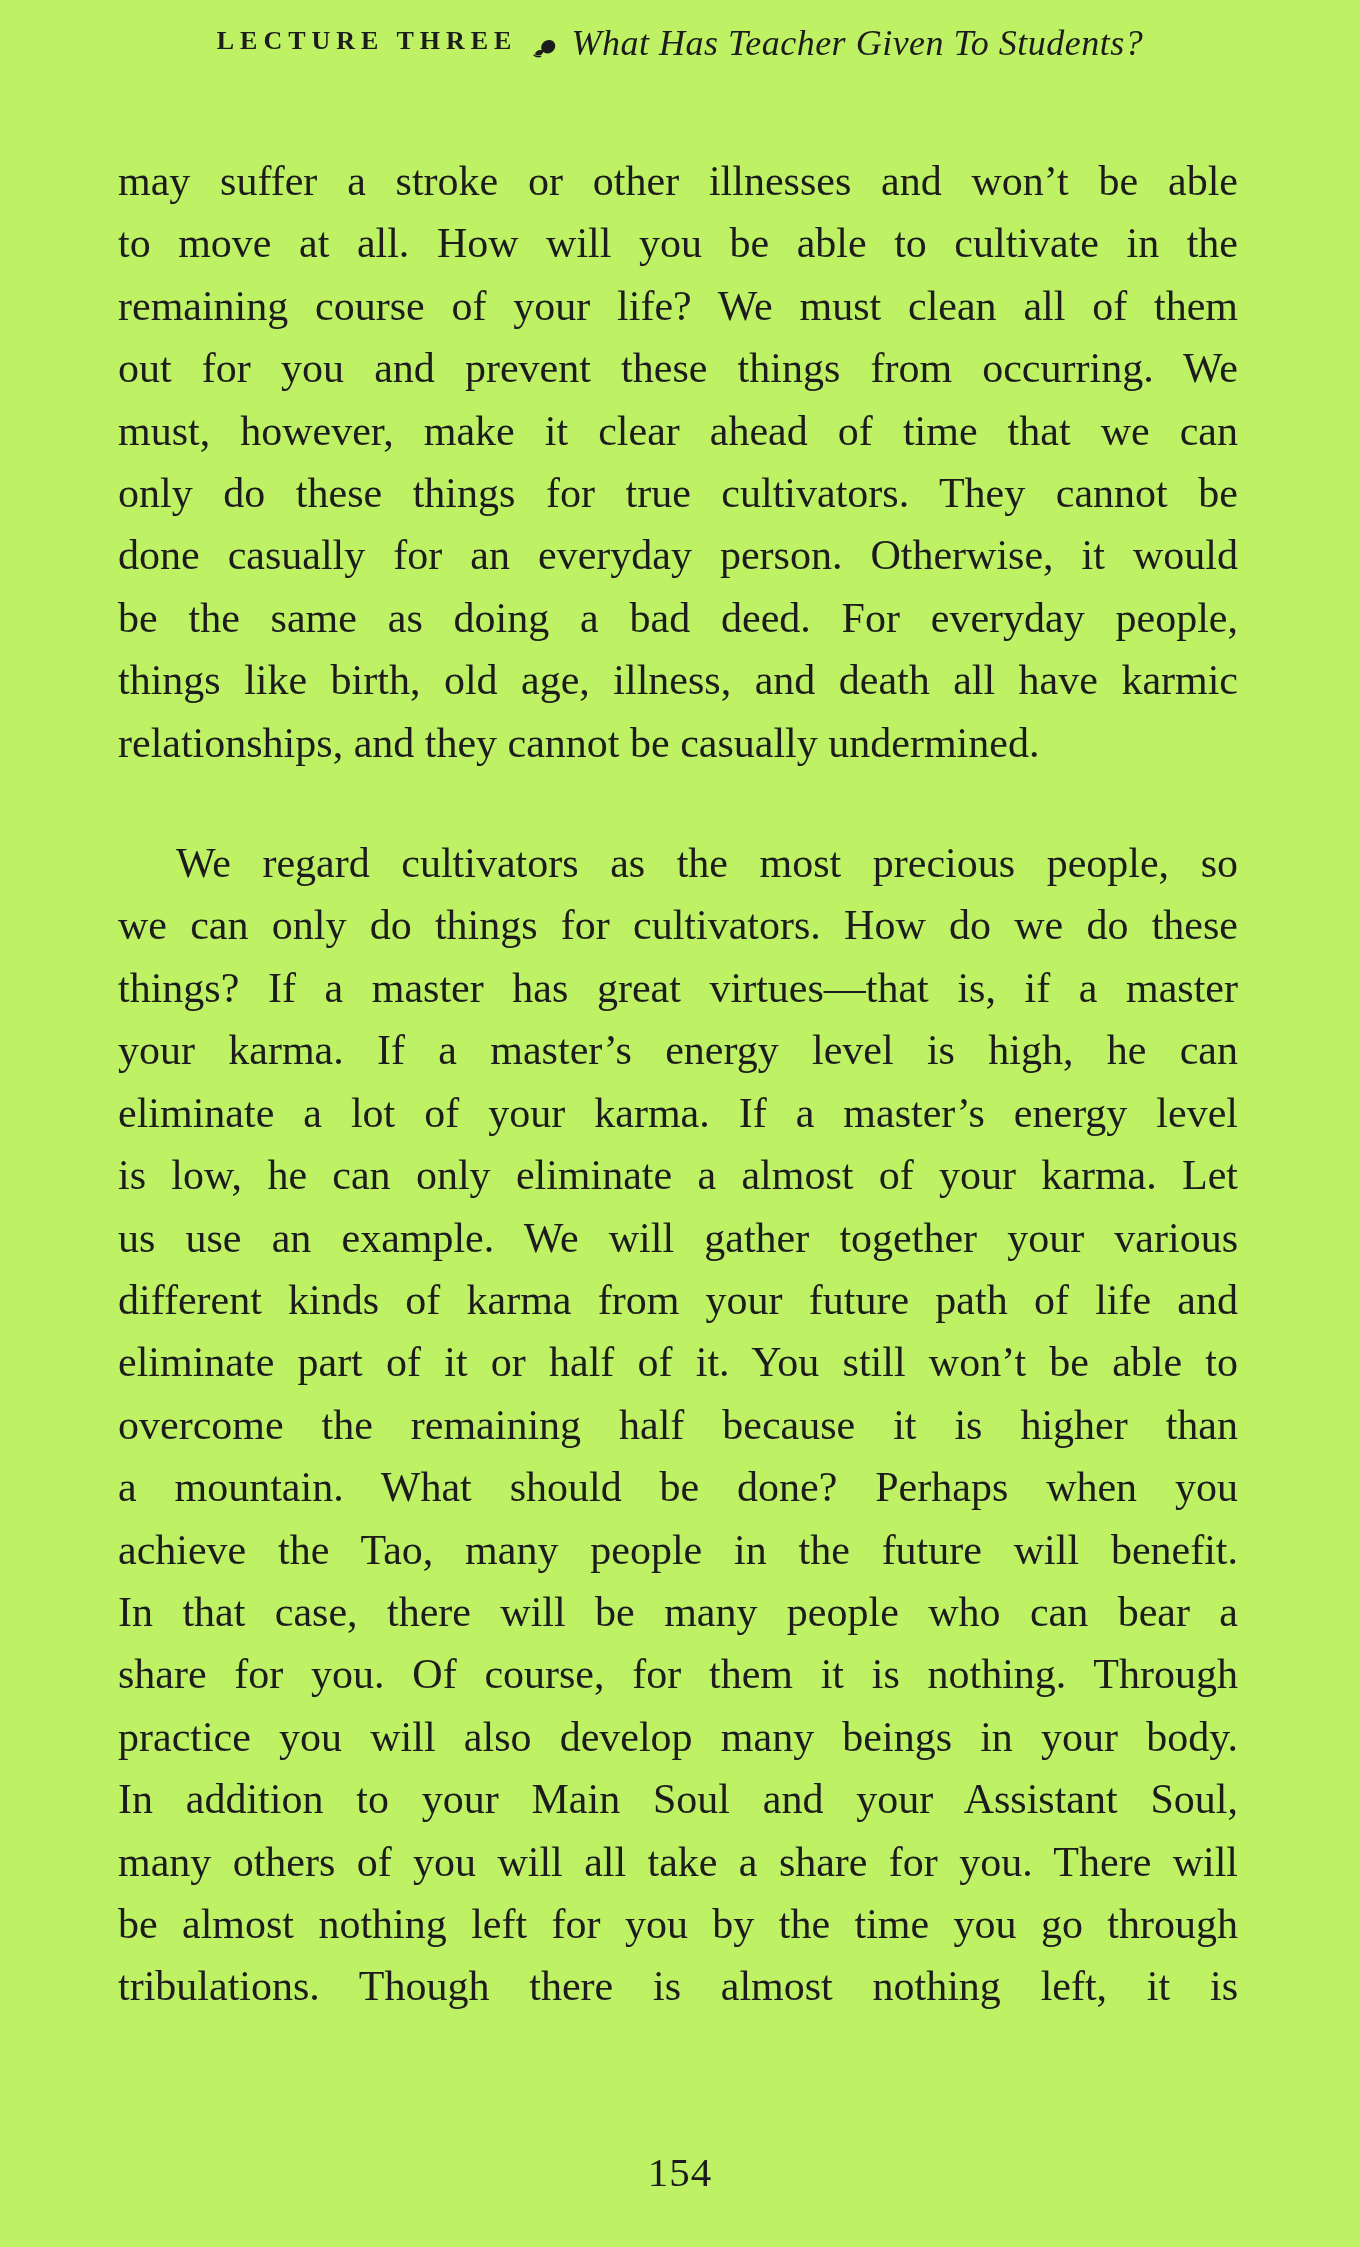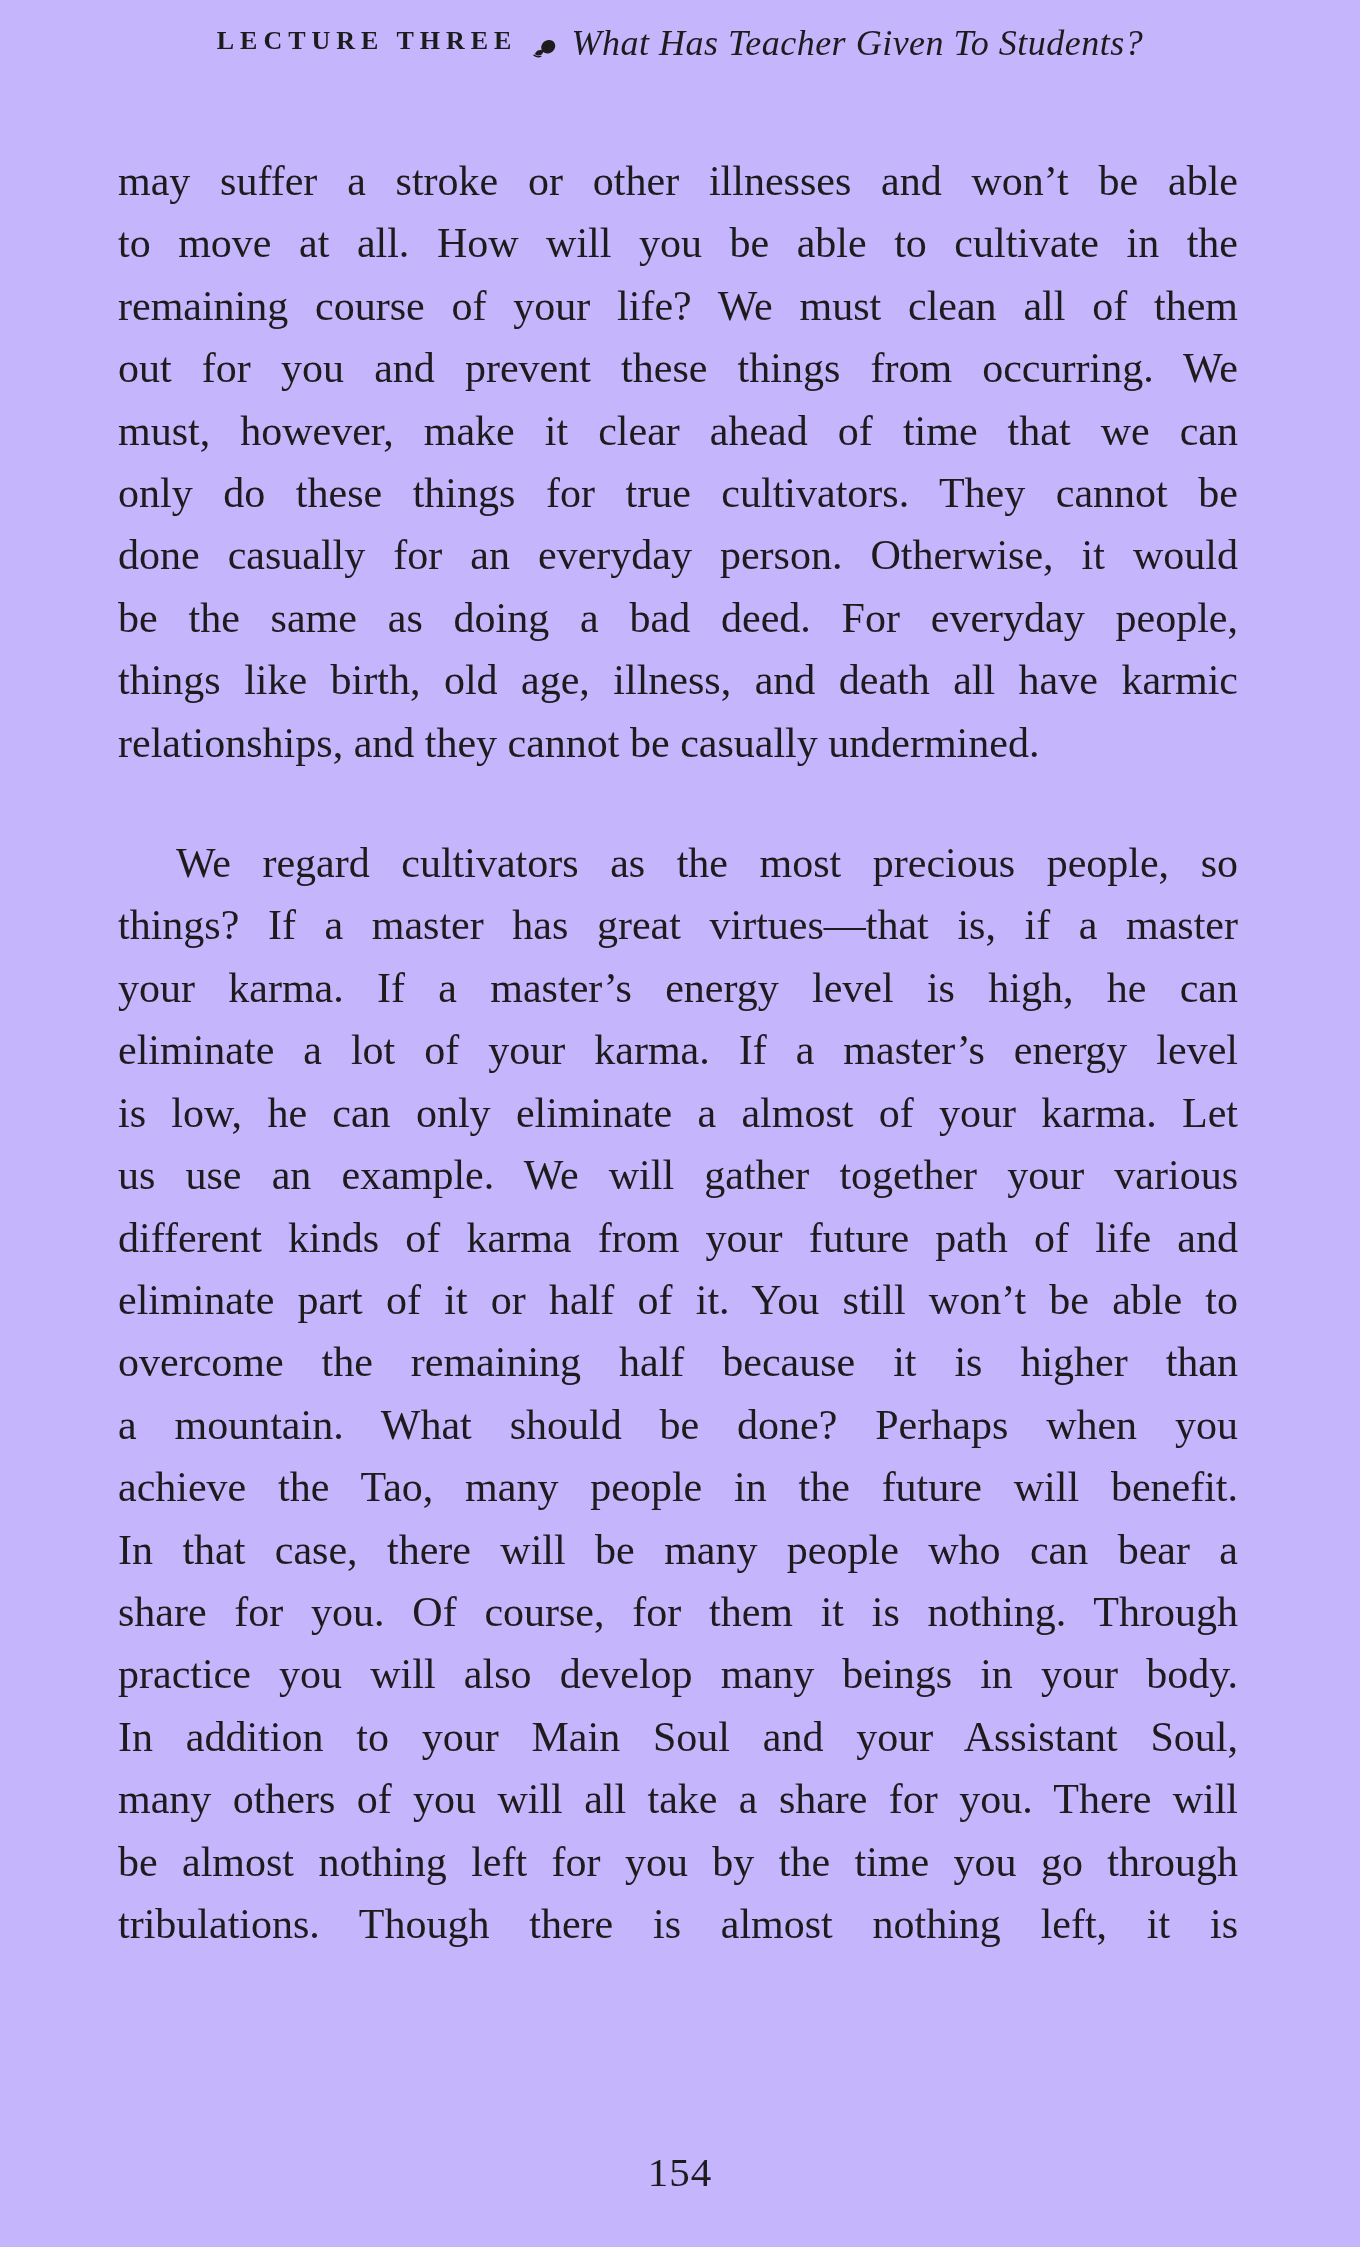--- a/index.html
+++ b/index.html
@@ -4,21 +4,21 @@
 <style>
   html, body {
     margin: 0;
     padding: 0;
     background: #ffffff;
   }
   .page {
     position: relative;
     width: 1360px;
     height: 2247px;
-    background: #c4b5fd;
+    background: #bef264;
     color: #1c1c1c;
     font-family: "Liberation Serif", serif;
     overflow: hidden;
   }
   
   .running-header {
     position: absolute;
     top: 22px;
     left: 0;
     width: 100%;
@@ -112,20 +112,21 @@
         <div class="line">out for you and prevent these things from occurring. We</div>
         <div class="line">must, however, make it clear ahead of time that we can</div>
         <div class="line">only do these things for true cultivators. They cannot be</div>
         <div class="line">done casually for an everyday person. Otherwise, it would</div>
         <div class="line">be the same as doing a bad deed. For everyday people,</div>
         <div class="line">things like birth, old age, illness, and death all have karmic</div>
         <div class="line flush">relationships, and they cannot be casually undermined.</div>
       </div>
       <div class="para indent">
         <div class="line">We regard cultivators as the most precious people, so</div>
+        <div class="line">we can only do things for cultivators. How do we do these</div>
         <div class="line">things? If a master has great virtues—that is, if a master</div>
         <div class="line">your karma. If a master’s energy level is high, he can</div>
         <div class="line">eliminate a lot of your karma. If a master’s energy level</div>
         <div class="line">is low, he can only eliminate a almost of your karma. Let</div>
         <div class="line">us use an example. We will gather together your various</div>
         <div class="line">different kinds of karma from your future path of life and</div>
         <div class="line">eliminate part of it or half of it. You still won’t be able to</div>
         <div class="line">overcome the remaining half because it is higher than</div>
         <div class="line">a mountain. What should be done? Perhaps when you</div>
         <div class="line">achieve the Tao, many people in the future will benefit.</div>

